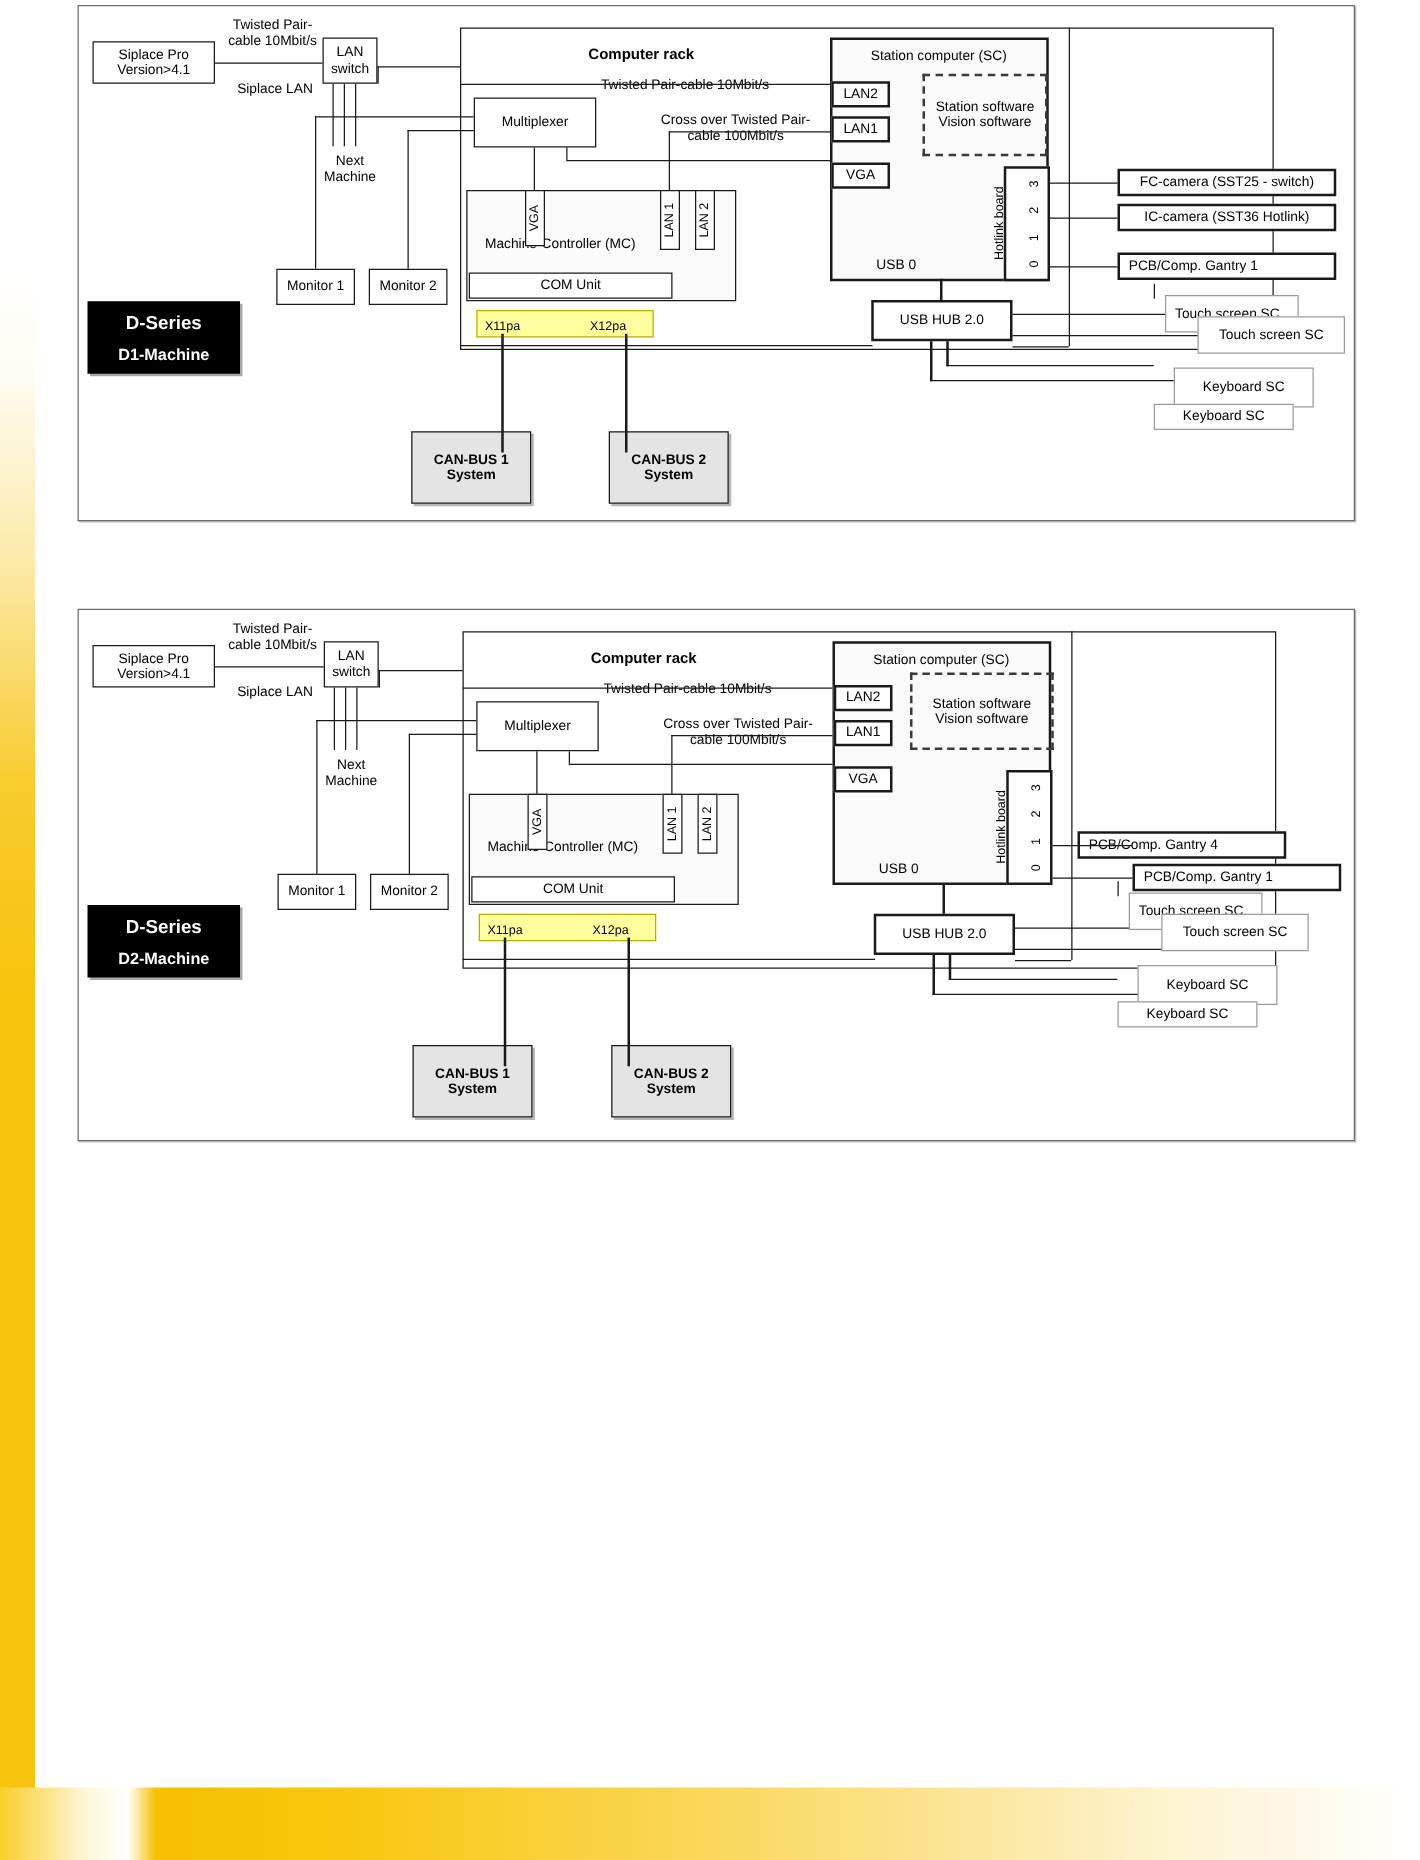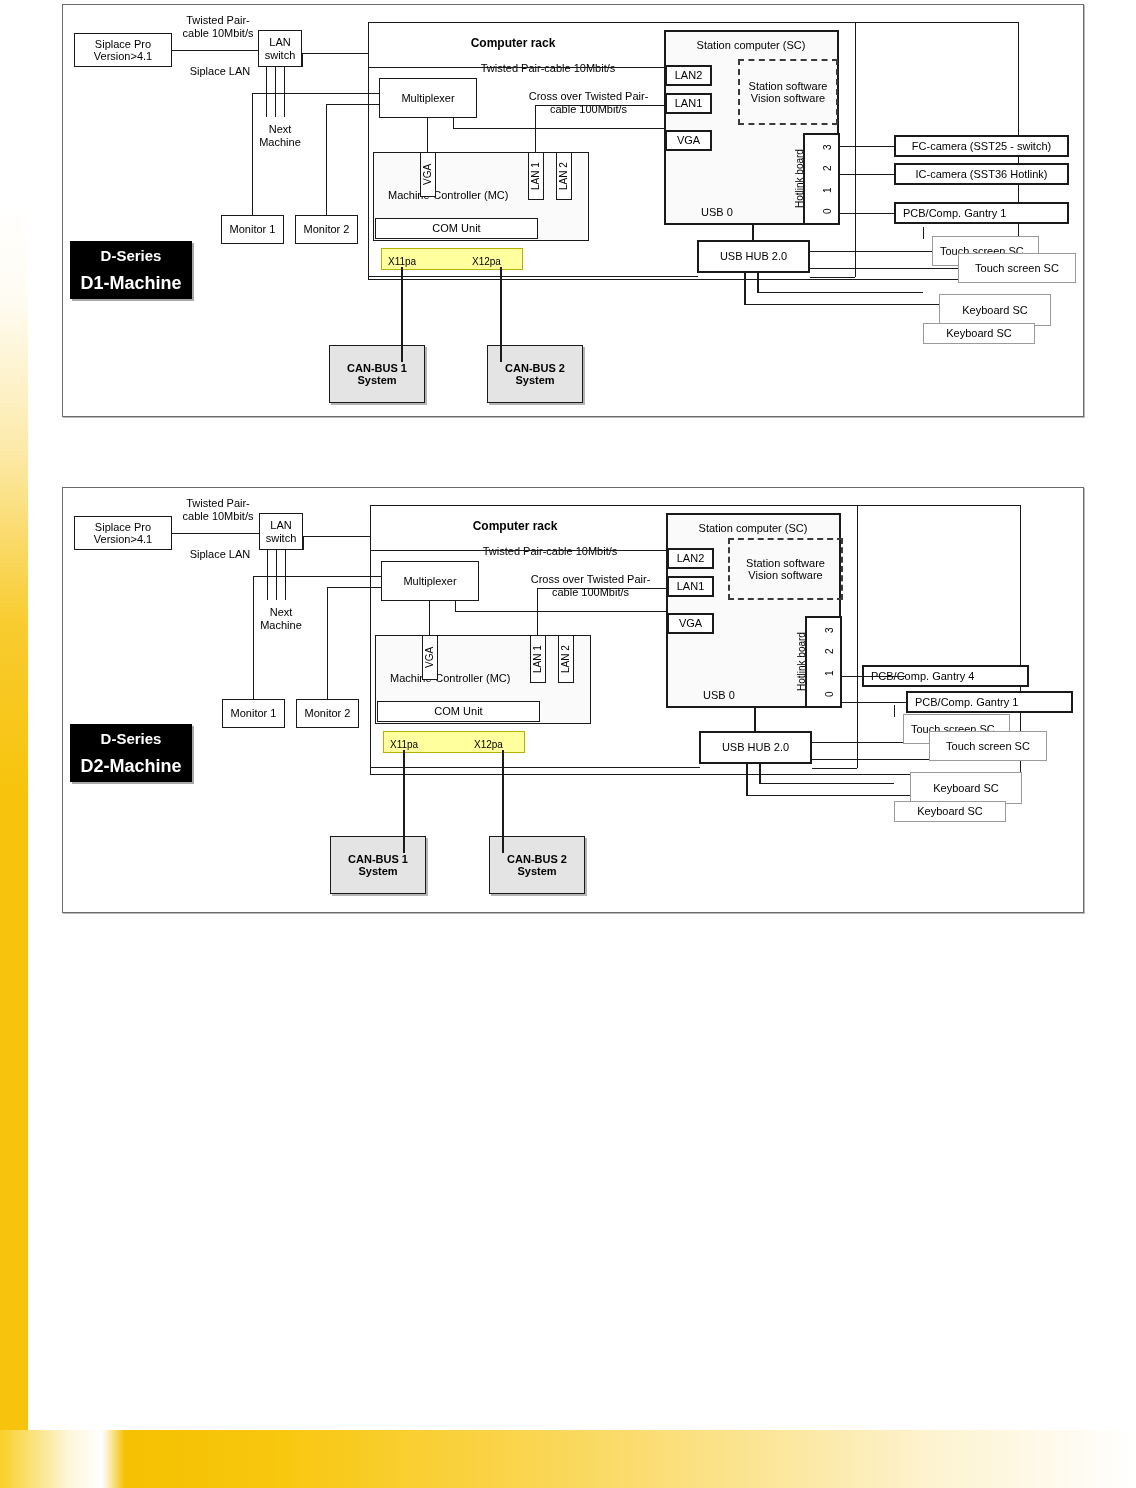--- a/index.html
+++ b/index.html
@@ -75,21 +75,21 @@
   .label.bold{font-weight:bold;font-size:12px;}
   .label.left{text-align:left;}
 
   
   .badge{
     position:absolute;background:#000000;color:#ffffff;
     display:flex;flex-direction:column;align-items:center;justify-content:center;
     font-weight:bold;box-shadow:2px 2px 0 rgba(110,110,110,.6);
   }
   .badge .b1{font-size:15px;margin-bottom:9px;}
-  .badge .b2{font-size:18px;}
+  .badge .b2{font-size:13px;}
 
   
   .rack{
     position:absolute;box-sizing:border-box;
     border:1px solid #1a1a1a;background:transparent;
   }
 
   
   .ln{position:absolute;background:#1a1a1a;}
   .lnh{height:1px;}

